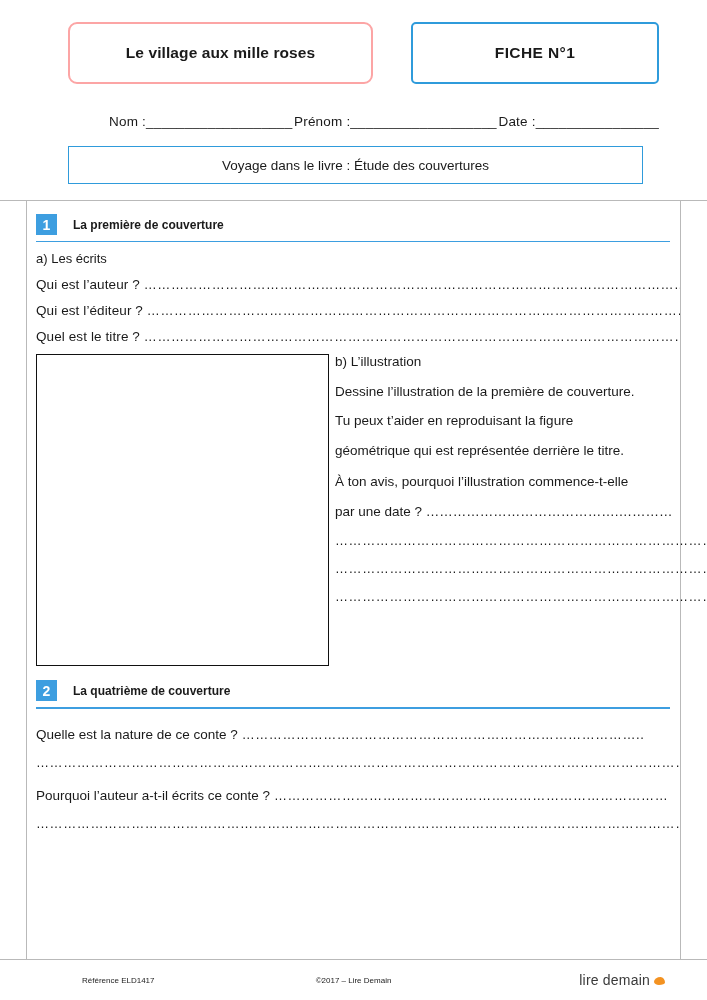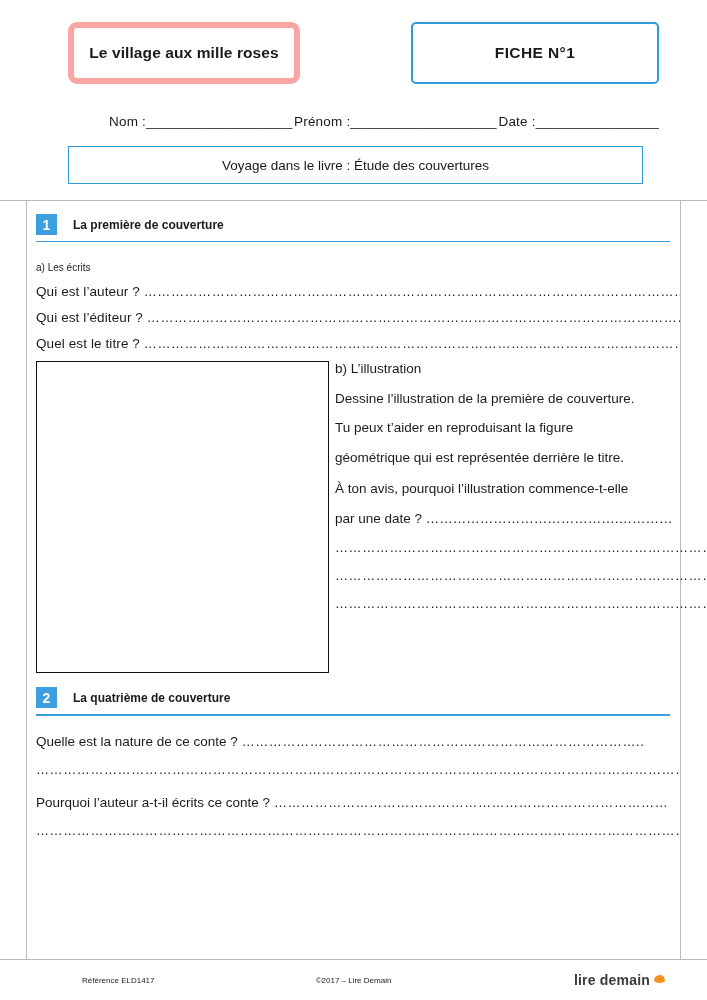--- a/index.html
+++ b/index.html
@@ -22,23 +22,23 @@
   }
 
   
   .header-row {
     display: flex;
     justify-content: space-between;
     align-items: flex-start;
     padding: 22px 48px 0 68px;
   }
   .title-box {
-    width: 232px;
+    width: 305px;
     height: 62px;
-    border: 6px solid #fca5a5;
+    border: 2px solid #fca5a5;
     border-radius: 9px;
     display: flex;
     align-items: center;
     justify-content: center;
     box-sizing: border-box;
   }
   .title-box span {
     font-size: 15.5px;
     font-weight: bold;
     letter-spacing: .1px;
@@ -155,22 +155,22 @@
     margin-top: 11px;
     white-space: nowrap;
     overflow: hidden;
     letter-spacing: .1px;
   }
   .dots {
     letter-spacing: .6px;
     font-size: 13px;
   }
   .sub-label {
-    font-size: 10px;
-    margin-top: 20px;
+    font-size: 13px;
+    margin-top: 9px;
   }
 
   
   .illus-row {
     display: flex;
     margin-top: 10px;
   }
   .draw-box {
     width: 293px;
     height: 312px;
@@ -228,21 +228,21 @@
   }
   .footer .ref { flex: none; }
   .footer .copy {
     position: absolute;
     left: 50%;
     transform: translateX(-50%);
   }
   .footer .logo {
     margin-left: auto;
     display: flex;
-    font-weight: bold;
+    align-items: center;
   }
   .footer .logo-text {
     font-size: 14px;
     color: #3a3a3a;
     letter-spacing: .2px;
   }
   .footer .logo-mark {
     display: inline-block;
     margin-left: 4px;
     width: 13px;

